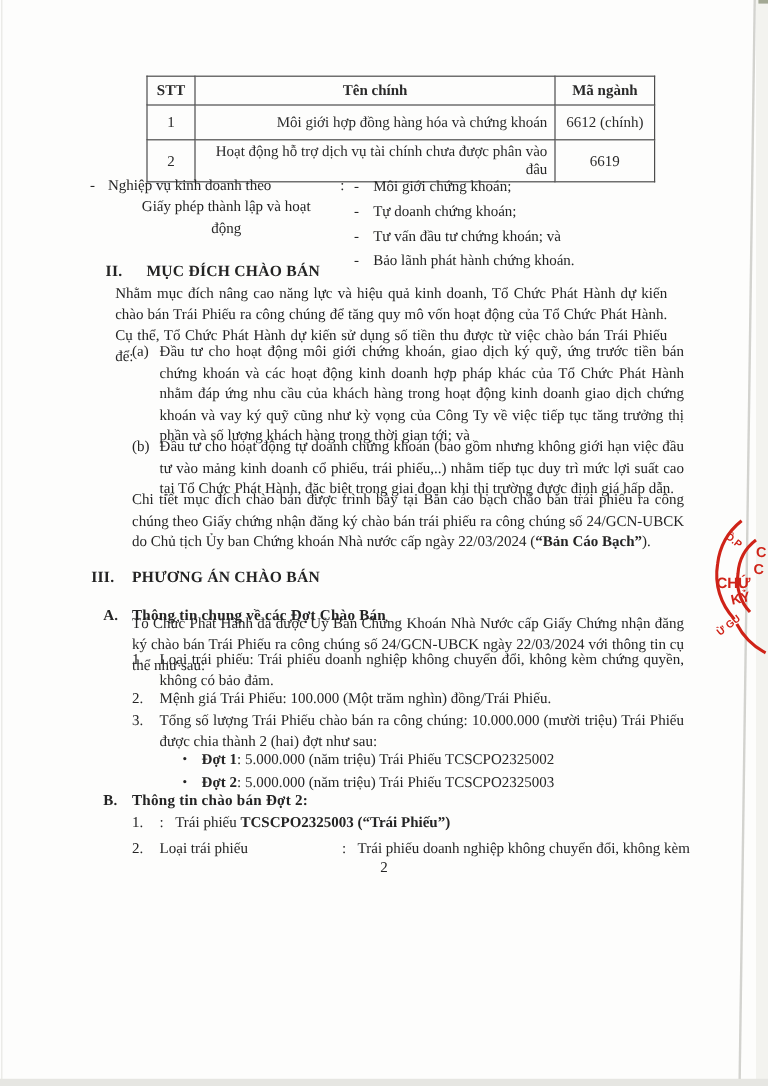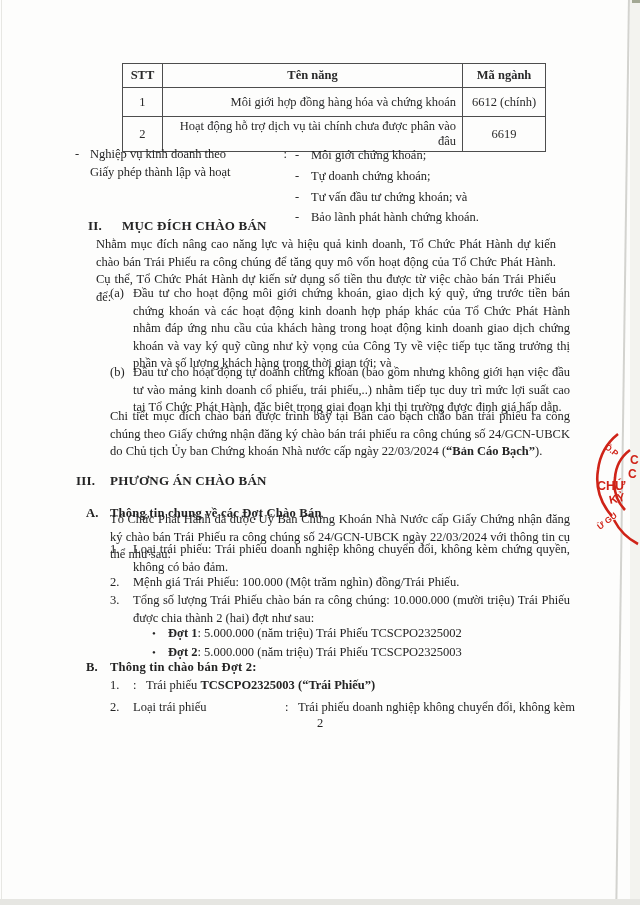--- a/index.html
+++ b/index.html
@@ -67,47 +67,48 @@
 
   <table class="ind abs" style="left:122px;top:63px;width:424px;">
     <colgroup>
         <col style="width:40px">
         <col style="width:301px">
         <col style="width:83px">
       </colgroup>
     <thead>
       <tr>
         <th>STT</th>
-        <th>Tên năng</th>
+        <th>Tên chính</th>
         <th>Mã ngành</th>
       </tr>
     </thead>
     <tbody>
       <tr>
         <td class="c">1</td>
         <td class="l">Môi giới hợp đồng hàng hóa và chứng khoán</td>
         <td class="c">6612 (chính)</td>
       </tr>
       <tr>
         <td class="c">2</td>
         <td class="l">Hoạt động hỗ trợ dịch vụ tài chính chưa được phân vào đâu</td>
         <td class="c">6619</td>
       </tr>
     </tbody>
   </table>
 
   <div class="scope abs" style="left:75px;top:146px;width:495px;">
     <div class="scope-left">
       <span class="dash">-</span>
-      <div style="flex:1;">
+      <div style="flex:1;text-align:center;">
         <div class="scope-line1">
           <span>Nghiệp vụ kinh doanh theo</span>
           <span>:</span>
         </div>
         <div>Giấy phép thành lập và hoạt</div>
+        <div>động</div>
       </div>
     </div>
     <div class="scope-right">
       <div class="scope-item">
         <span class="dash">-</span>
         <span>Môi giới chứng khoán;</span>
       </div>
       <div class="scope-item">
         <span class="dash">-</span>
         <span>Tự doanh chứng khoán;</span>

